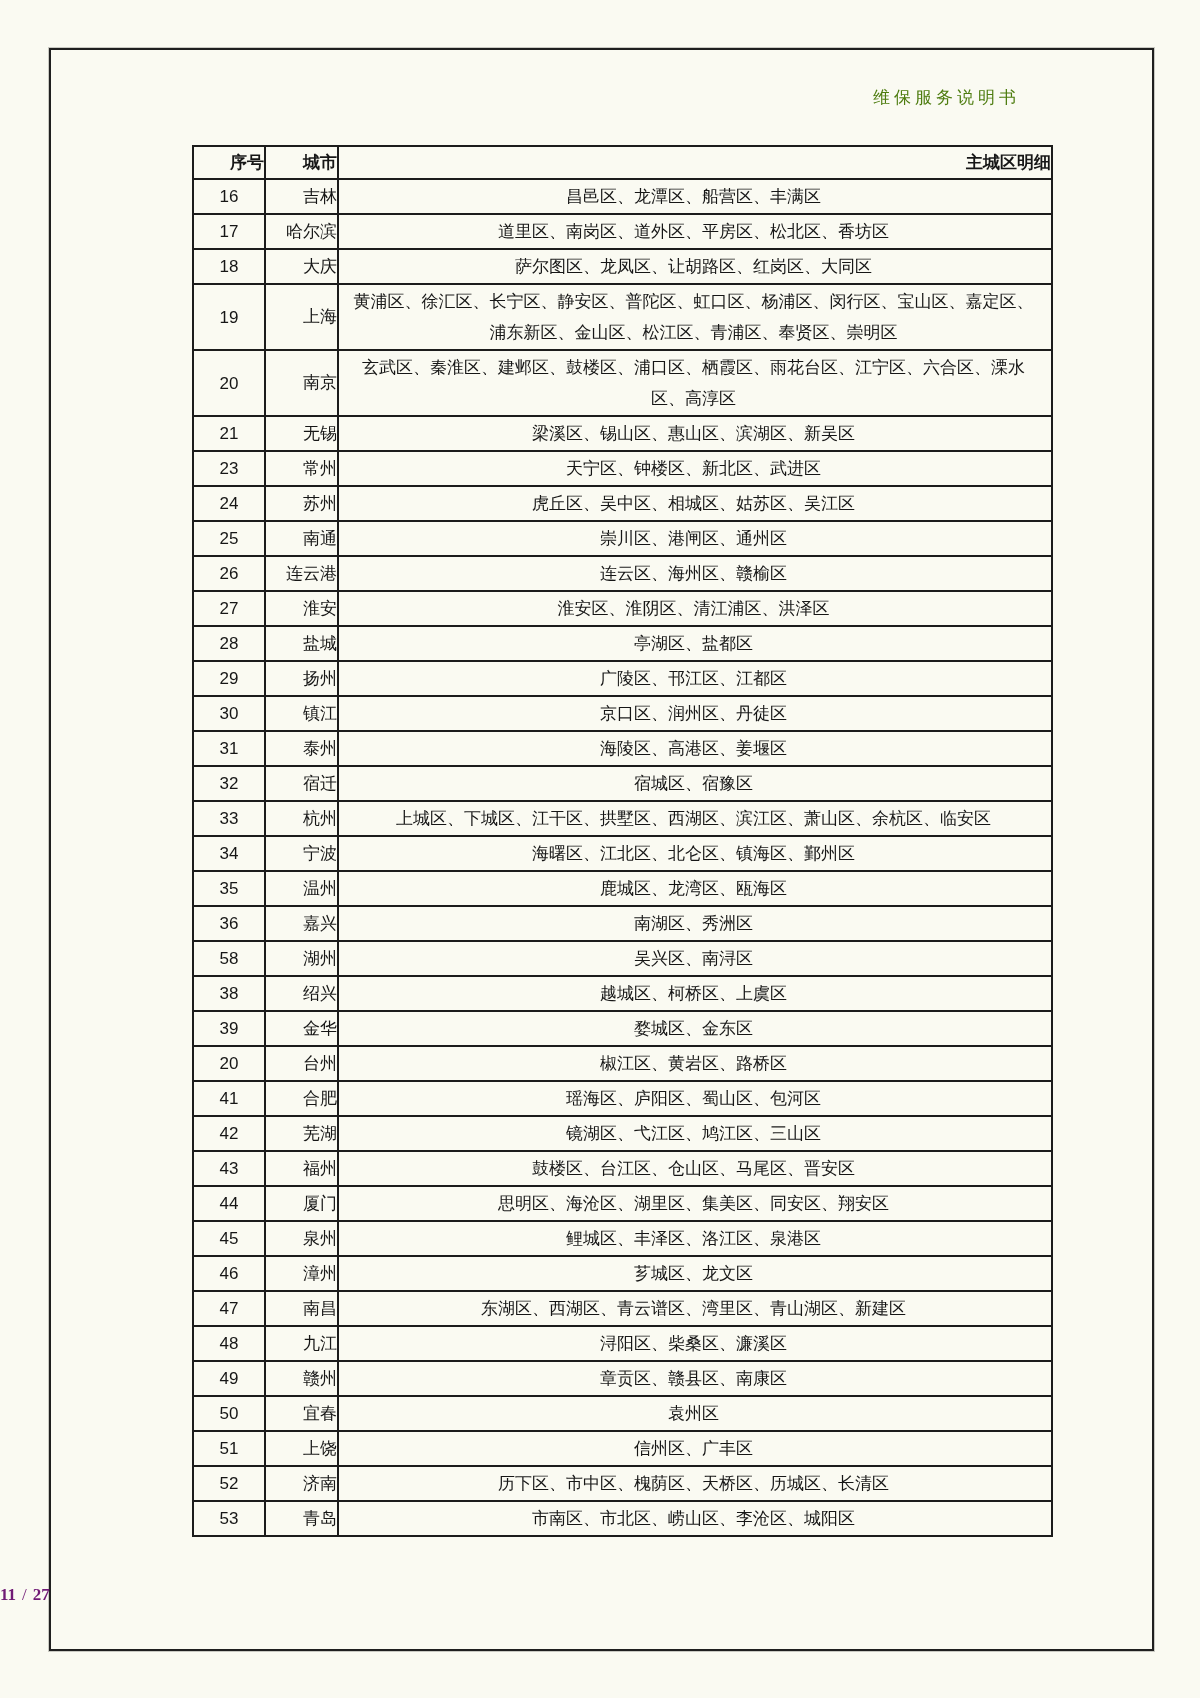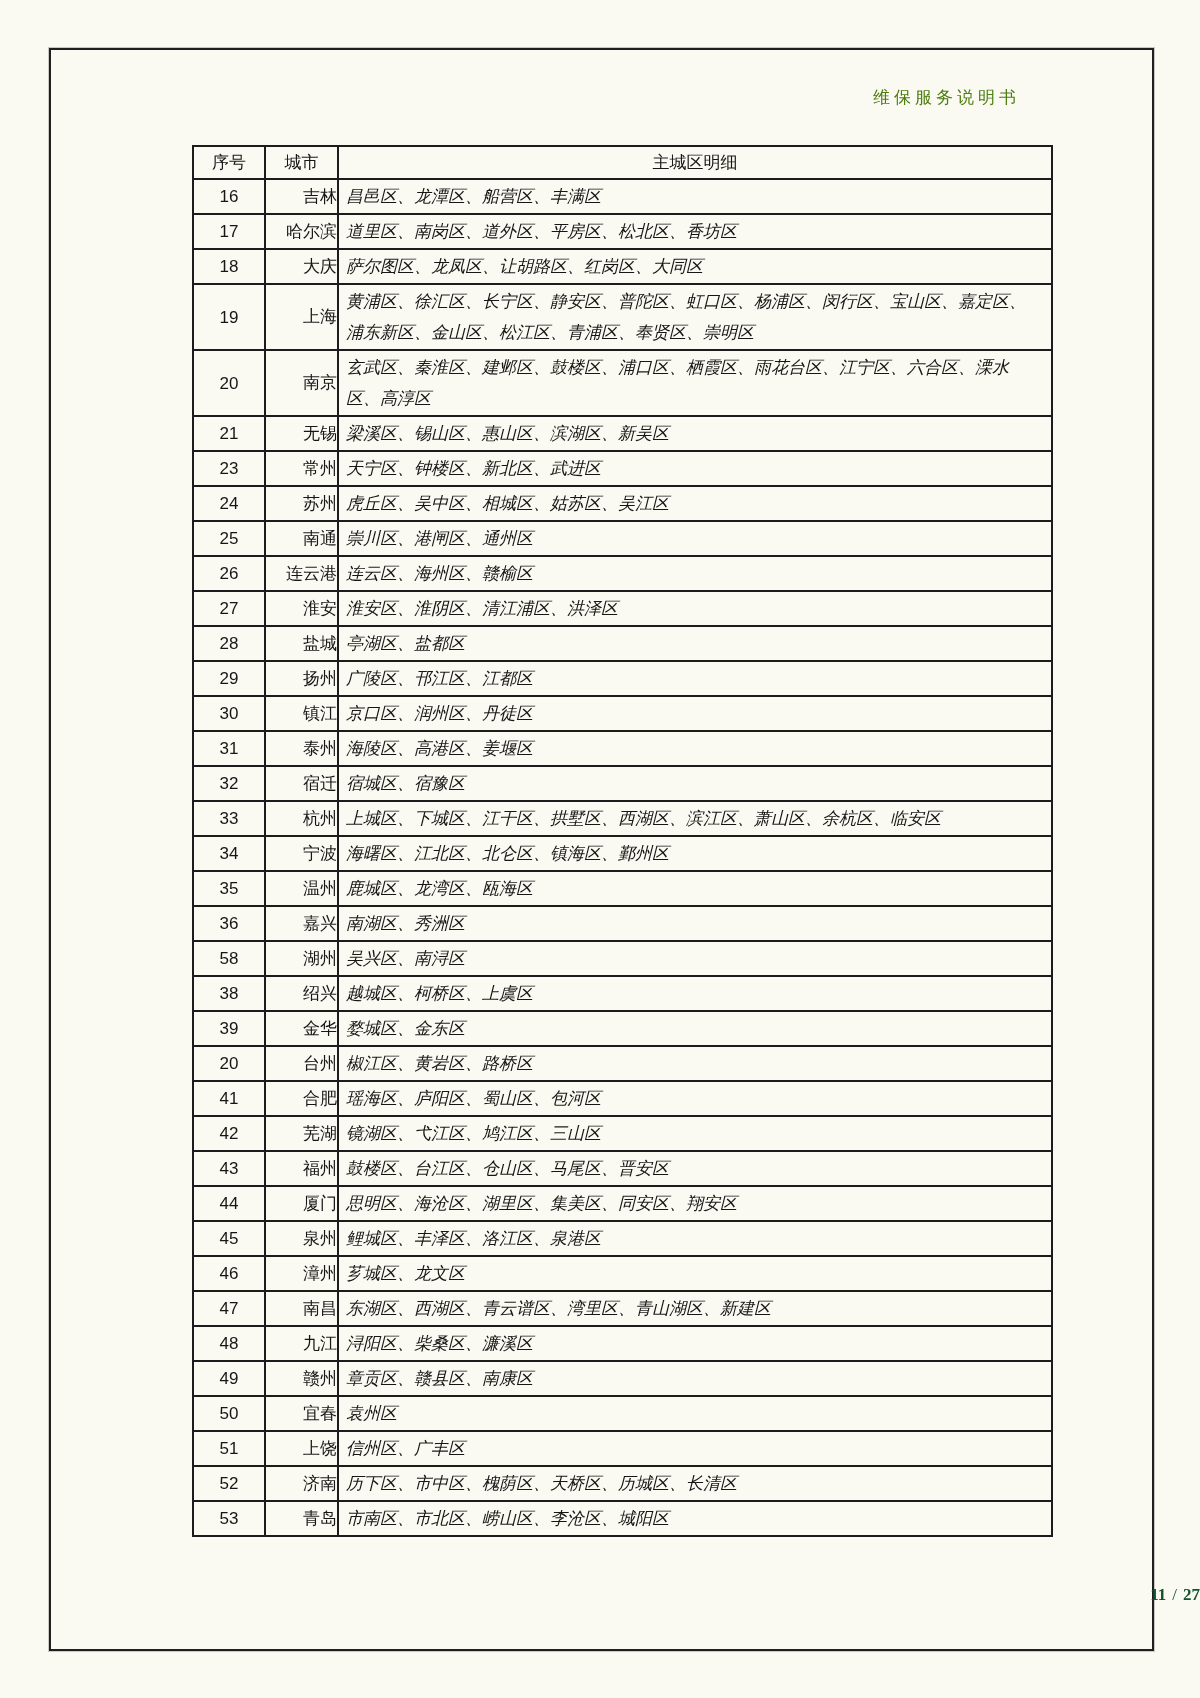--- a/index.html
+++ b/index.html
@@ -40,31 +40,31 @@
   .district-table col.c-no   { width: 72px; }
   .district-table col.c-city { width: 73px; }
   .district-table col.c-dist { width: 714px; }
   .district-table th, .district-table td {
     border: 2px solid #1c1c1c;
     padding: 0;
     line-height: 29px;
     vertical-align: middle;
     font-weight: normal;
   }
-  .district-table th { height: 31px; text-align: center; }
+  .district-table th { height: 31px; text-align: right; font-weight: bold; }
   .district-table td { height: 30px; }
   .district-table td.no-cell   { text-align: center; margin-left: 31px; }
   .district-table td.city-cell { text-align: right; line-height: 30px; }
-  .district-table td.dist-cell { text-align: left; padding: 1px 10px 1px 7px; line-height: 31px; font-style: italic; }
+  .district-table td.dist-cell { text-align: center; padding: 1px 10px 1px 7px; line-height: 31px; }
   .page-footer {
     position: absolute;
     top: 1585px; left: 0; width: 1200px;
-    text-align: right;
+    text-align: left;
     font-size: 17px;
-    color: #14532d;
+    color: #701a75;
   }
   .page-footer .num { font-weight: bold; }
   .page-footer .sep { font-weight: normal; padding: 0 6px; }
 </style>
 </head>
 <body>
 
 <div class="page-frame"></div>
 
 <div class="doc-header">维保服务说明书</div>

